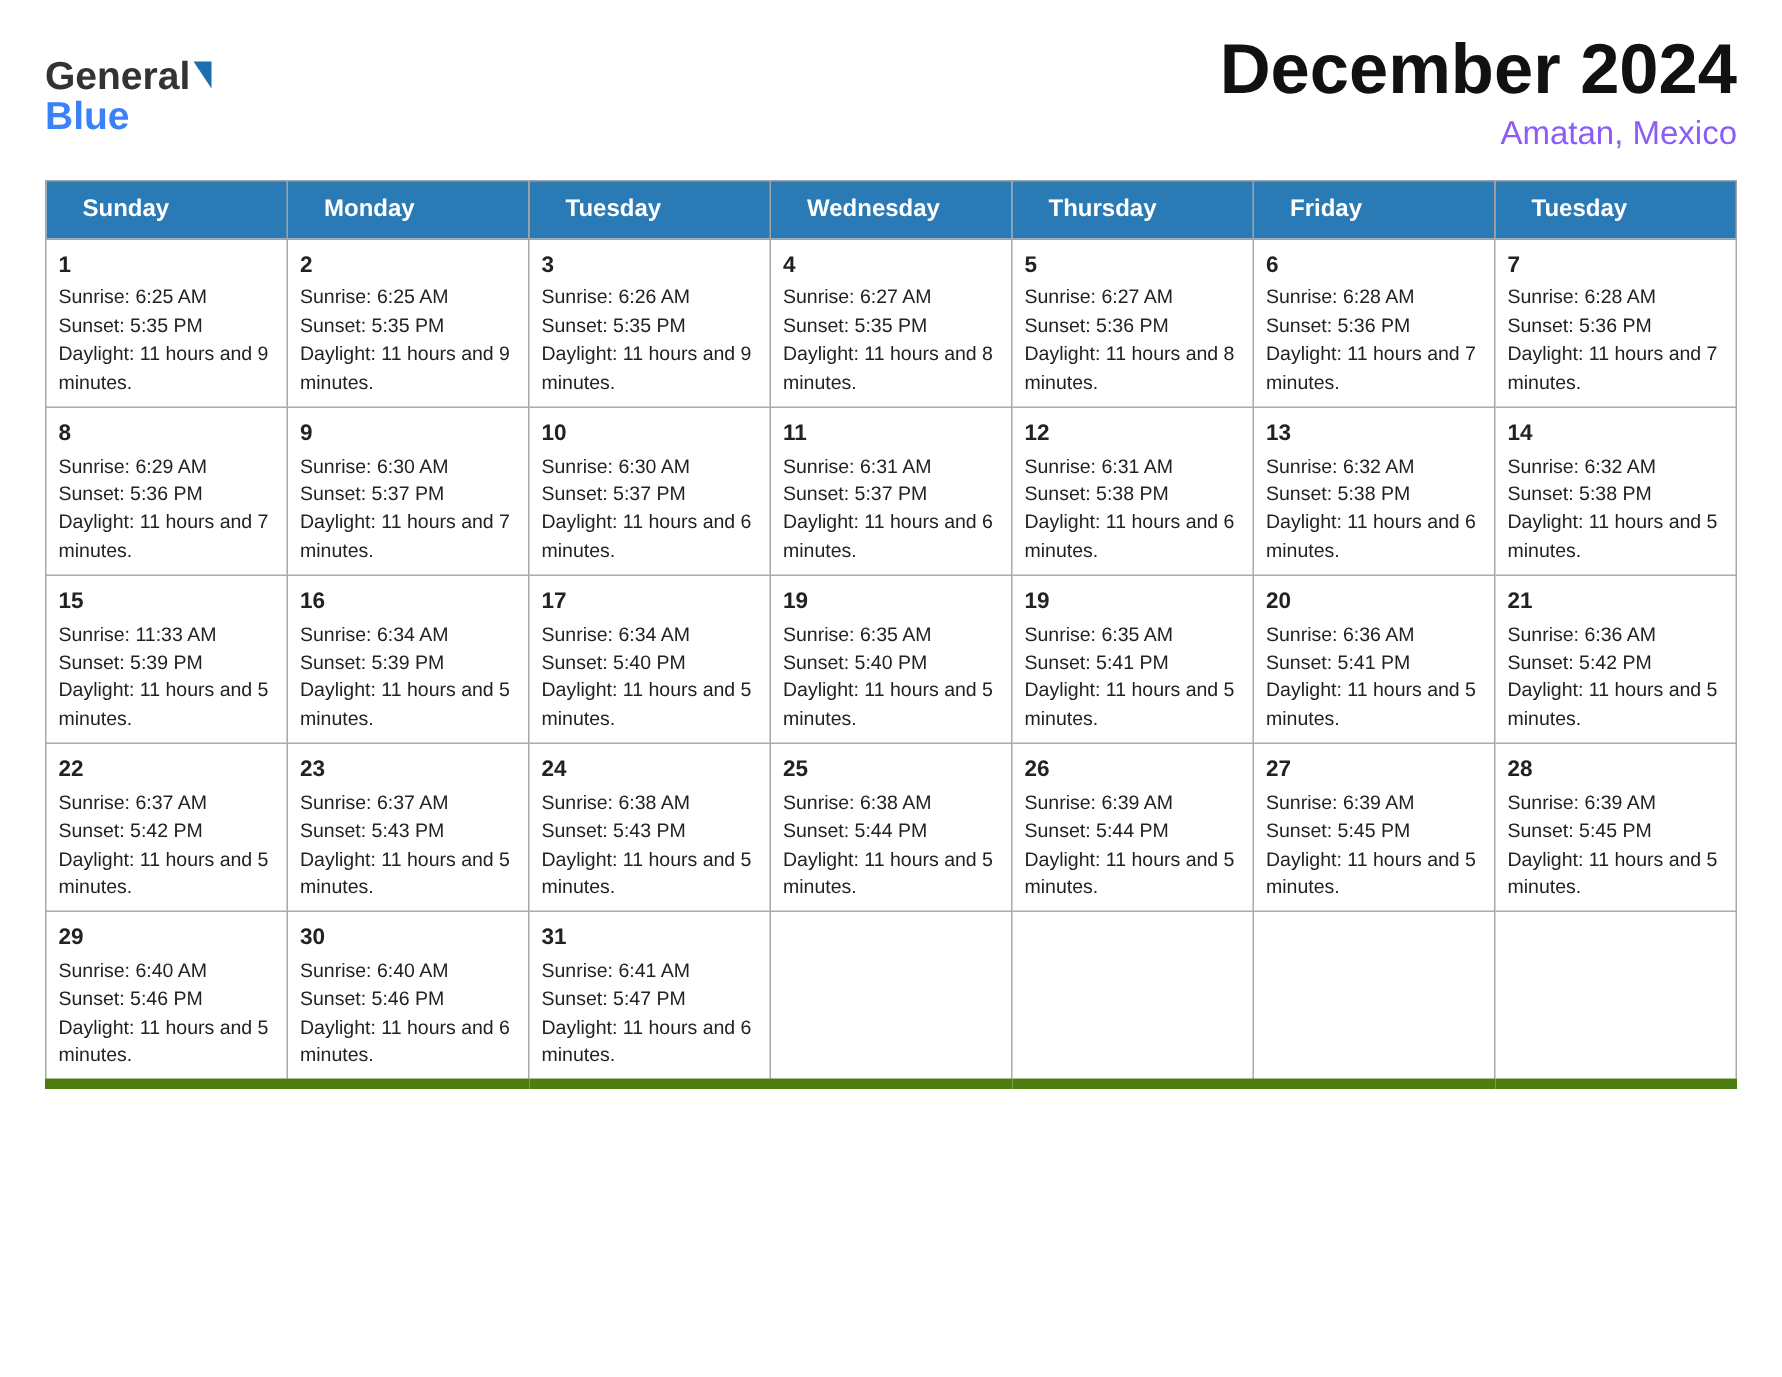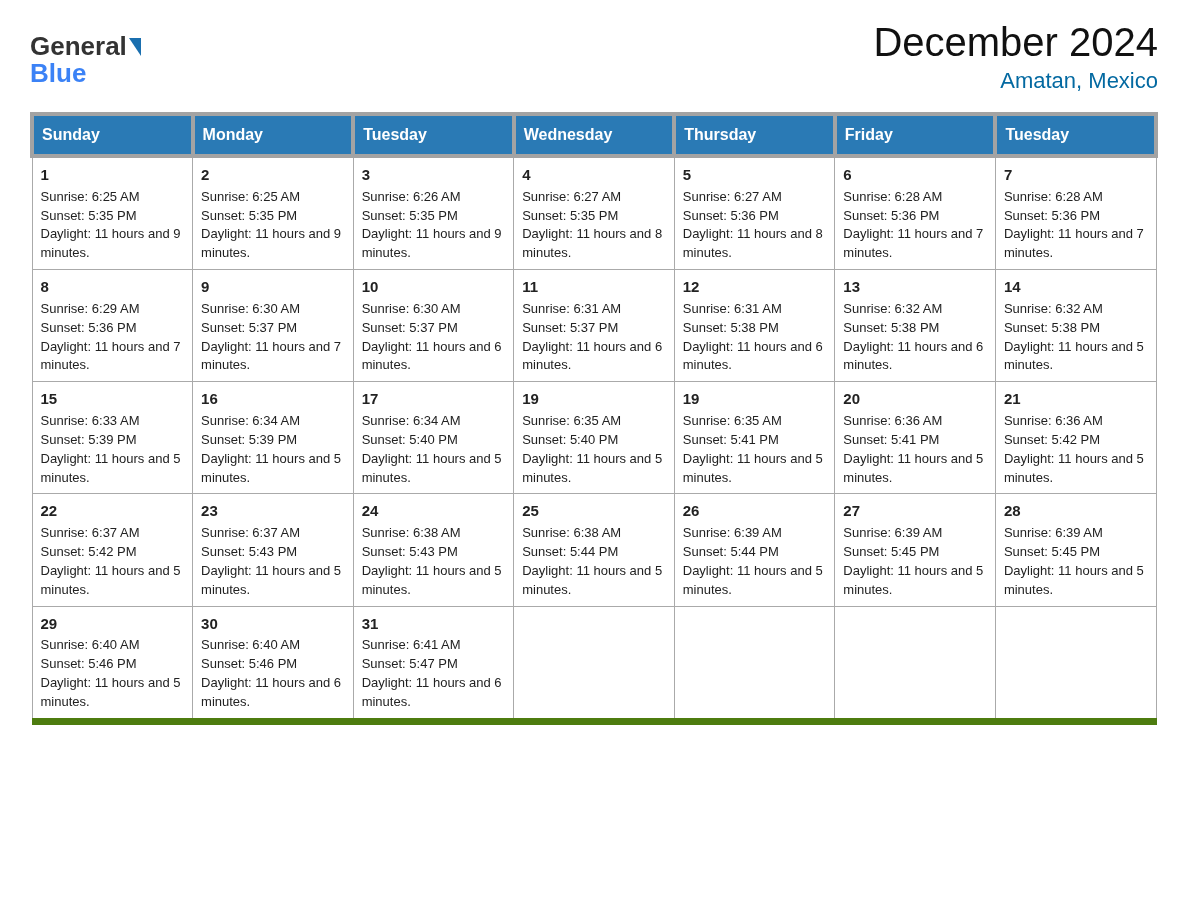--- a/index.html
+++ b/index.html
@@ -38,43 +38,43 @@
       border-left: 12px solid transparent;
       border-right: 0px solid transparent;
       border-top: 18px solid #1a6faf;
       margin-left: 2px;
       margin-right: 2px;
       vertical-align: middle;
     }
     .logo-blue { color: #3b82f6; font-size: 26px; font-weight: bold; }
     .title-block { text-align: right; }
     .month-title {
-      font-size: 40px;
-      font-weight: normal;
+      font-size: 47px;
+      font-weight: bold;
       color: #111;
       line-height: 1.1;
     }
     .location {
       font-size: 22px;
-      color: #0369a1;
+      color: #8b5cf6;
       margin-top: 4px;
     }
     table {
       width: 100%;
       border-collapse: collapse;
       table-layout: fixed;
     }
     thead tr th {
       background-color: #2a7ab5;
       color: #fff;
       font-size: 16px;
       font-weight: bold;
-      padding: 10px 8px;
+      padding: 10px 24px;
       text-align: left;
-      border: 4px solid #a3a3a3;
+      border: 1px solid #a3a3a3;
     }
     tbody tr td {
       border: 1px solid #aaa;
       vertical-align: top;
       padding: 6px 8px;
       height: 100px;
       font-size: 13px;
       color: #222;
       line-height: 1.45;
     }
@@ -210,21 +210,21 @@
         <td>
           <span class="day-number">14</span>
           <div>Sunrise: 6:32 AM</div>
           <div>Sunset: 5:38 PM</div>
           <div>Daylight: 11 hours and 5 minutes.</div>
         </td>
       </tr>
       <tr>
         <td>
           <span class="day-number">15</span>
-          <div>Sunrise: 6:33 AM</div>
+          <div>Sunrise: 11:33 AM</div>
           <div>Sunset: 5:39 PM</div>
           <div>Daylight: 11 hours and 5 minutes.</div>
         </td>
         <td>
           <span class="day-number">16</span>
           <div>Sunrise: 6:34 AM</div>
           <div>Sunset: 5:39 PM</div>
           <div>Daylight: 11 hours and 5 minutes.</div>
         </td>
         <td>

